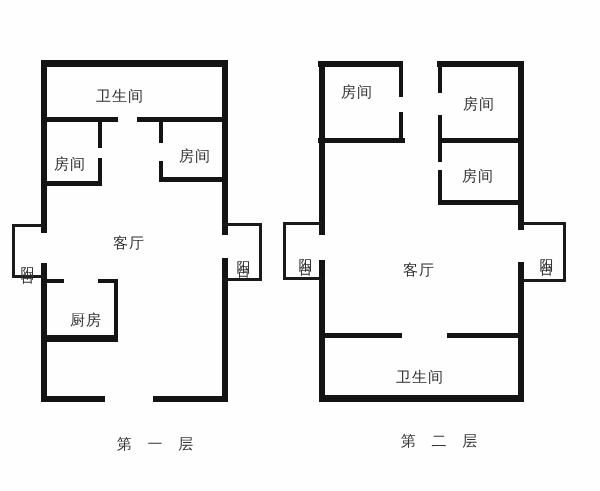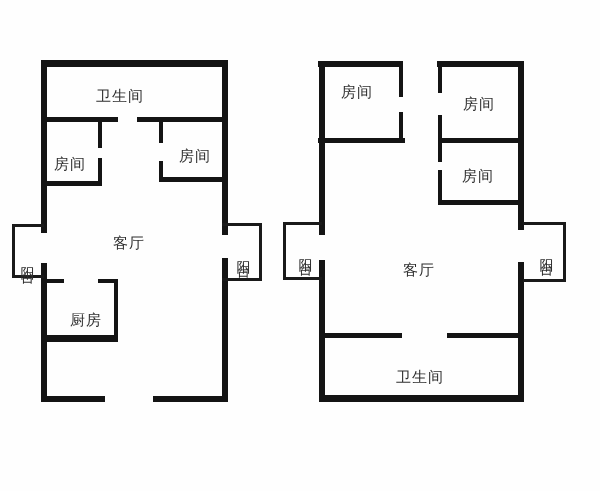--- a/index.html
+++ b/index.html
@@ -108,22 +108,24 @@
   <div class="bw" style="left:563px;top:222px;width:3px;height:60px"></div>
   <div class="bw" style="left:523px;top:279px;width:43px;height:3px"></div>
 
   <div class="lbl" style="left:120px;top:96px">卫生间</div>
   <div class="lbl" style="left:70px;top:164px">房间</div>
   <div class="lbl" style="left:195px;top:156px">房间</div>
   <div class="lbl" style="left:129px;top:243px">客厅</div>
   <div class="lbl" style="left:86px;top:320px">厨房</div>
   <div class="vlbl" style="left:27px;top:258px">阳台</div>
   <div class="vlbl" style="left:243px;top:252px">阳台</div>
+  <div class="caption" style="left:158px;top:444px">第 一 层</div>
 
   <div class="lbl" style="left:357px;top:92px">房间</div>
   <div class="lbl" style="left:479px;top:104px">房间</div>
   <div class="lbl" style="left:478px;top:176px">房间</div>
   <div class="lbl" style="left:419px;top:270px">客厅</div>
   <div class="lbl" style="left:420px;top:377px">卫生间</div>
   <div class="vlbl" style="left:305px;top:250px">阳台</div>
   <div class="vlbl" style="left:546px;top:250px">阳台</div>
+  <div class="caption" style="left:442px;top:441px">第 二 层</div>
 
 </div>
 
 </body></html>

